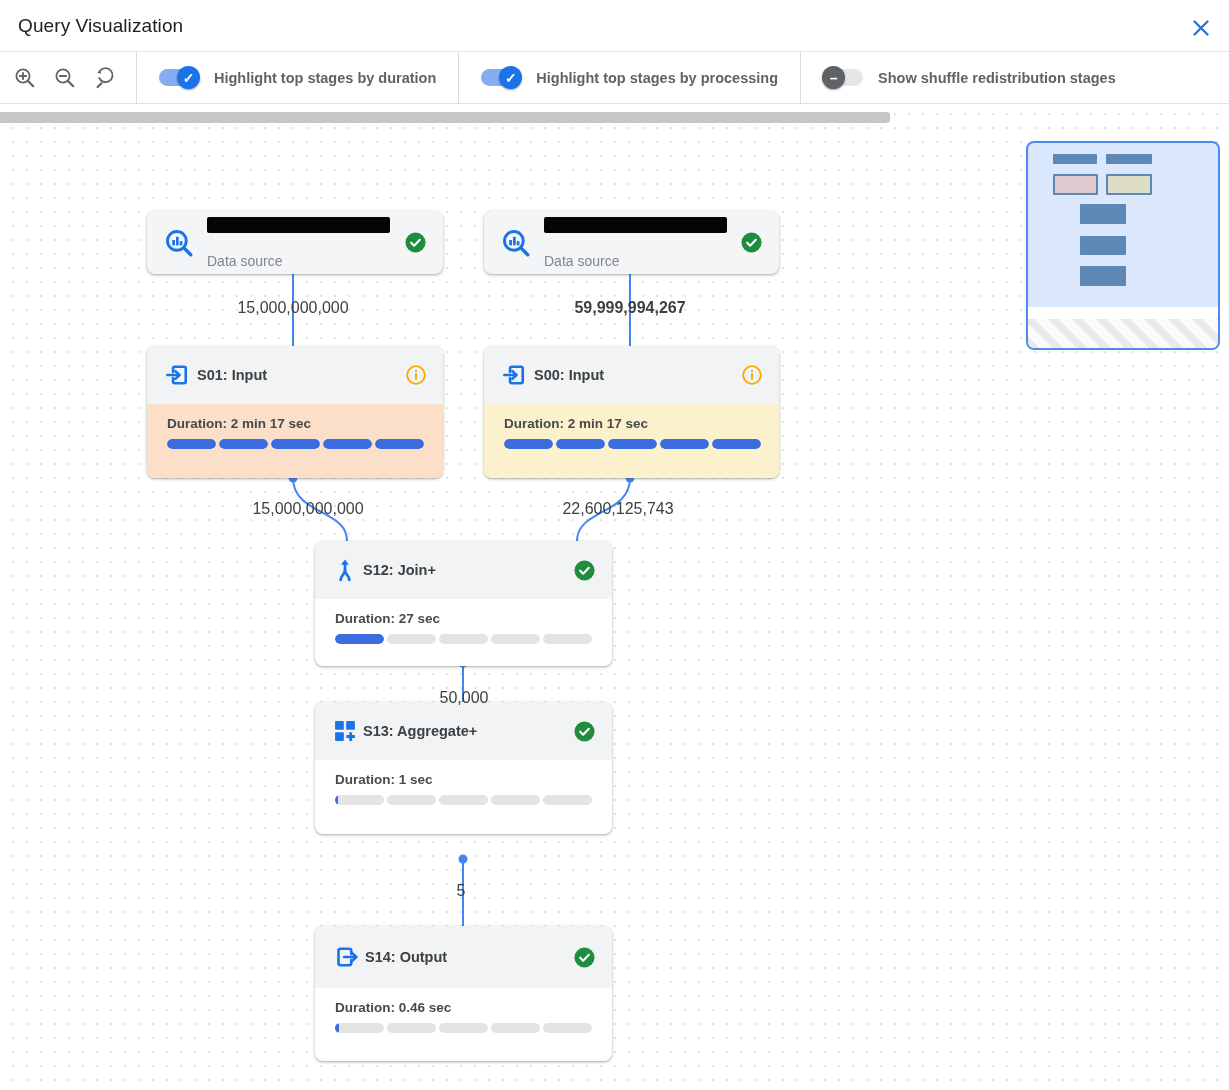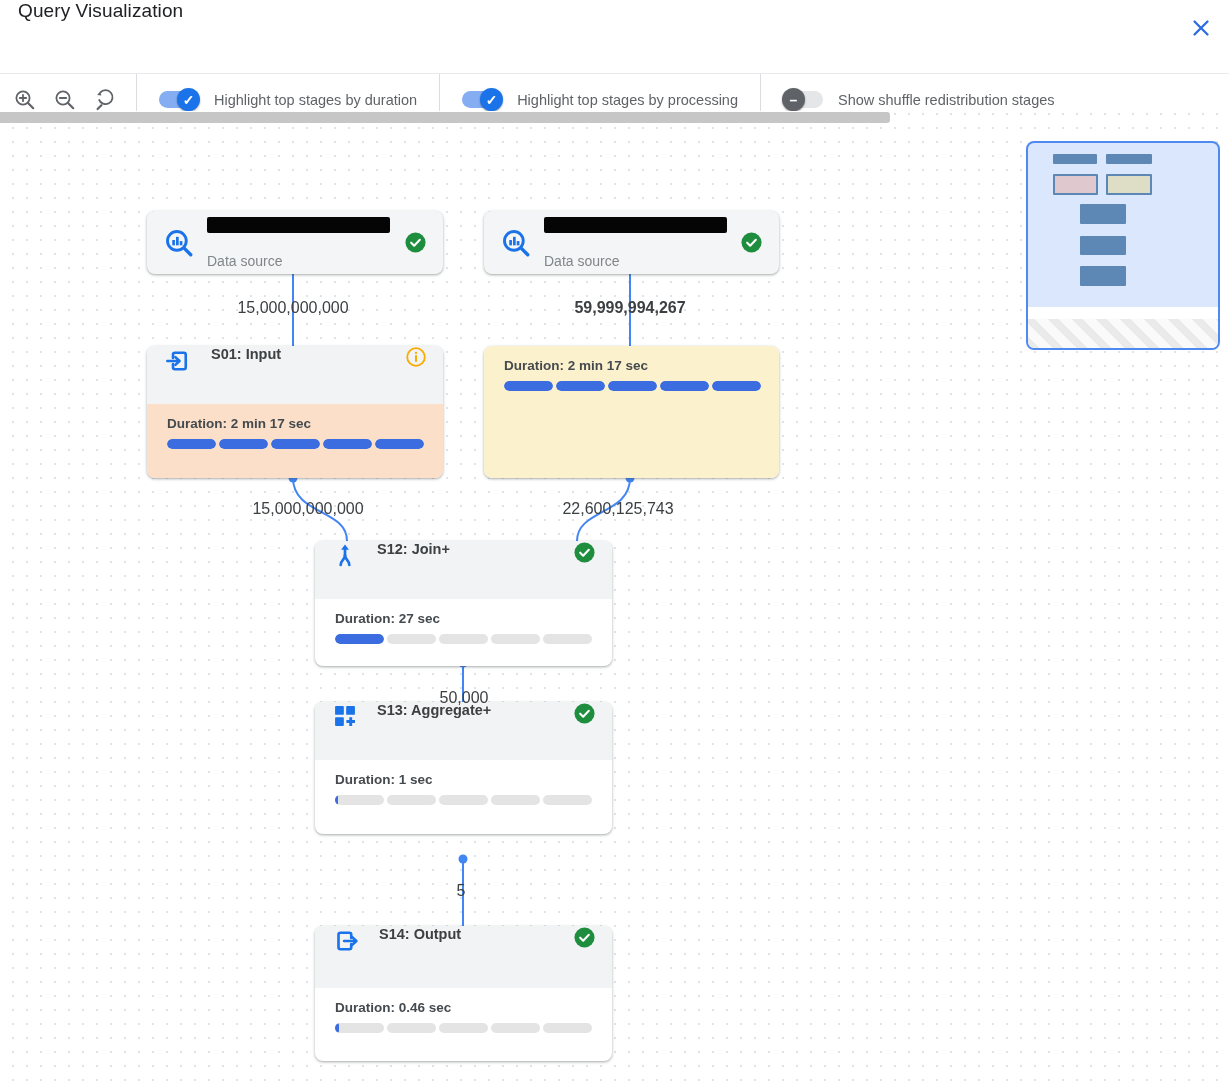--- a/index.html
+++ b/index.html
@@ -1,46 +1,46 @@
 <!DOCTYPE html>
 <html><head>
 <meta charset="utf-8">
 <style>
   * { margin:0; padding:0; box-sizing:border-box; }
   html,body { width:1229px; height:1090px; background:#fff; font-family:"Liberation Sans", sans-serif; overflow:hidden; }
   .app { position:relative; width:1229px; height:1090px; background:#fff; }
 
   
-  .hdr { position:relative; height:74px; border-bottom:1px solid #e8eaed; display:flex; padding:0 18px; }
+  .hdr { position:relative; height:52px; border-bottom:1px solid #e8eaed; display:flex; align-items:center; padding:0 18px; }
   .hdr-title { font-size:19px; color:#202124; letter-spacing:.1px; }
   .close-btn { position:absolute; right:14px; top:14px; width:28px; height:28px; border:none; background:transparent; cursor:pointer; display:flex; align-items:center; justify-content:center; }
 
   
   .tbar { position:relative; height:52px; border-bottom:1px solid #e0e0e0; display:flex; align-items:center; }
   .tb-icons { display:flex; align-items:center; gap:14px; padding:0 18px 0 12px; }
   .tb-btn { width:26px; height:26px; border:none; background:transparent; cursor:pointer; display:flex; align-items:center; justify-content:center; }
   .vdiv { width:1px; height:52px; background:#dadce0; }
   .tgl-group { display:flex; align-items:center; gap:15px; padding:0 22px; }
-  .tgl-label { font-size:14.5px; font-weight:normal; color:#5f6368; white-space:nowrap; }
+  .tgl-label { font-size:14.5px; font-weight:bold; color:#5f6368; white-space:nowrap; }
   .switch { position:relative; width:40px; height:17px; border-radius:9px; cursor:pointer; flex:0 0 auto; }
   .switch.on  { background:#85adf2; }
   .switch.off { background:#e4e6e8; }
   .knob { position:absolute; top:-3px; width:23px; height:23px; border-radius:50%; display:flex; align-items:center; justify-content:center; color:#fff; font-size:14px; font-weight:bold; box-shadow:0 1px 2px rgba(0,0,0,.35); }
   .switch.on  .knob { right:-1px; background:#1a73e8; }
   .switch.off .knob { left:-1px;  background:#5f6368; }
 
   
   .canvas { position:absolute; left:0; top:111px; width:1229px; height:979px; background-color:#fff;
             background-image:radial-gradient(circle, #e1e2e5 1.3px, transparent 1.45px);
             background-size:14px 14px; background-position:6px 10px; overflow:hidden; }
   .hscroll { position:absolute; left:0; top:1px; width:890px; height:11px; background:#c6c6c6; border-radius:0 3px 3px 0; }
   svg.edges { position:absolute; left:0; top:0; width:1229px; height:979px; pointer-events:none; }
 
   .node { position:absolute; border-radius:8px; background:#fff; box-shadow:0 1px 2px rgba(60,64,67,.3), 0 1px 3px 1px rgba(60,64,67,.12); overflow:hidden; cursor:pointer; }
-  .node-header { height:58px; background:#f2f3f4; display:flex; align-items:flex-start; padding:0 16px; gap:18px; }
+  .node-header { height:58px; background:#f2f3f4; display:flex; align-items:center; padding:0 16px; gap:4px; }
   .ntitle { font-size:14.5px; font-weight:bold; color:#3c4043; flex:1; }
   .node-body { padding:12px 20px 0 20px; height:100%; }
   .hl-duration  { background:#fbdfc9; }
   .hl-processing{ background:#fcf1cd; }
   .duration { font-size:13.5px; font-weight:bold; color:#454a4e; margin-bottom:8px; }
   .pbar { display:flex; gap:3px; width:257px; }
   .pseg { flex:1; height:10px; border-radius:5px; background:#e4e4e4; overflow:hidden; }
   .pseg i { display:block; height:100%; width:0; background:#3b6de0; border-radius:5px; }
 
   .ds-node { height:63px; display:flex; align-items:center; padding:0 16px; background:#f4f5f6; gap:12px; }
@@ -211,20 +211,33 @@
               <i style="width: 100%;"></i>
             </span>
           <span class="pseg">
               <i style="width: 100%;"></i>
             </span>
         </div>
       </div>
     </div>
 
     <div class="node" style="left:484px;top:235px;width:295px;height:132px;">
+      <div class="node-header">
+        <svg width="30" height="30" viewBox="0 0 24 24">
+          <path d="M8 9.5 V7 a1.6 1.6 0 0 1 1.6 -1.6 h7 A1.6 1.6 0 0 1 18.2 7 v10 a1.6 1.6 0 0 1 -1.6 1.6 h-7 A1.6 1.6 0 0 1 8 17 v-2.5" fill="none" stroke="#1a73e8" stroke-width="2.1" stroke-linecap="round"></path>
+          <path d="M3.5 12 H12.6" stroke="#1a73e8" stroke-width="2.1" stroke-linecap="round"></path>
+          <path d="M9.9 8.9 L13.2 12 L9.9 15.1" fill="none" stroke="#1a73e8" stroke-width="2.1" stroke-linecap="round" stroke-linejoin="round"></path>
+        </svg>
+        <span class="ntitle">S00: Input</span>
+        <svg width="22" height="22" viewBox="0 0 24 24">
+          <circle cx="12" cy="12" r="9.6" fill="none" stroke="#f9ab00" stroke-width="2"></circle>
+          <path d="M12 11 V16.4" stroke="#f9ab00" stroke-width="2.2" stroke-linecap="round"></path>
+          <circle cx="12" cy="7.6" r="1.25" fill="#f9ab00"></circle>
+        </svg>
+      </div>
       <div class="node-body hl-processing">
         <div class="duration">Duration: 2 min 17 sec</div>
         <div class="pbar">
           <span class="pseg">
               <i style="width: 100%;"></i>
             </span>
           <span class="pseg">
               <i style="width: 100%;"></i>
             </span>
           <span class="pseg">

